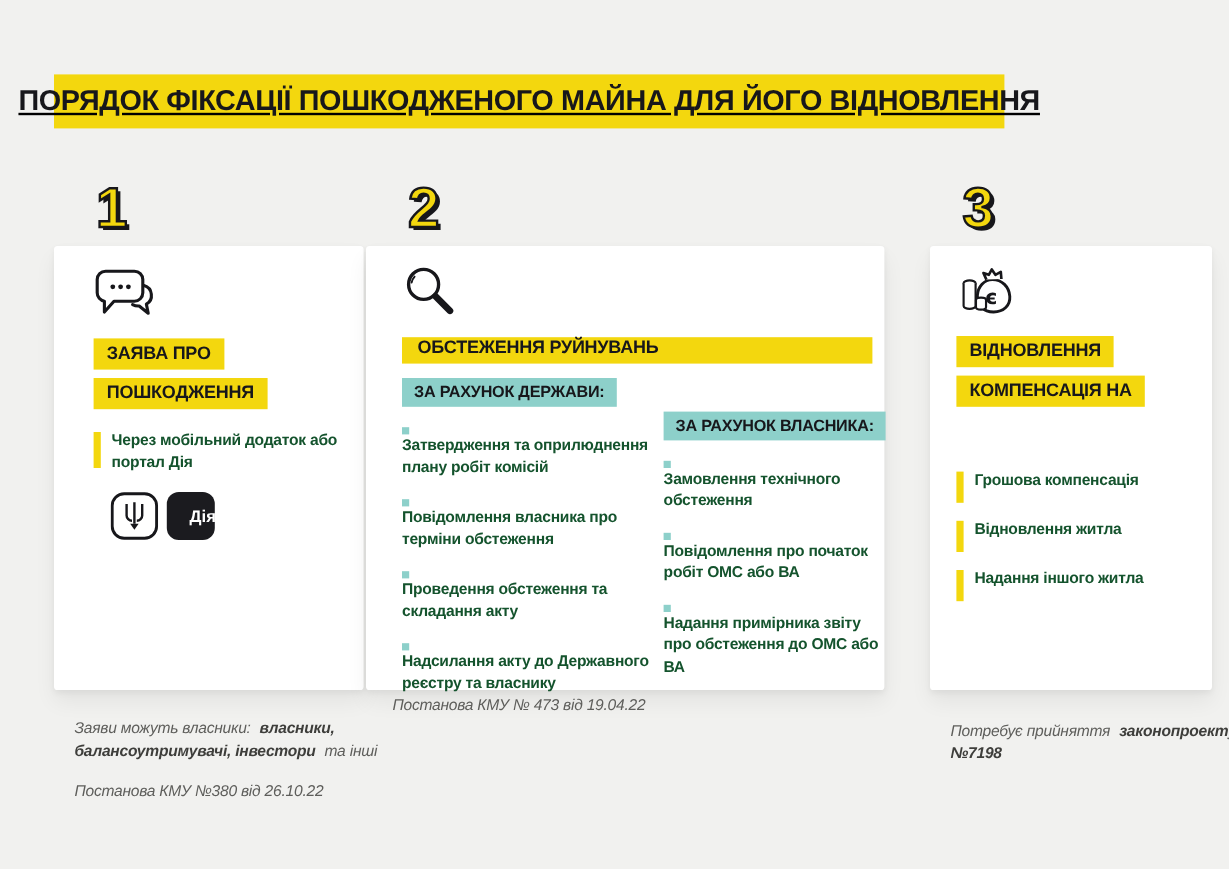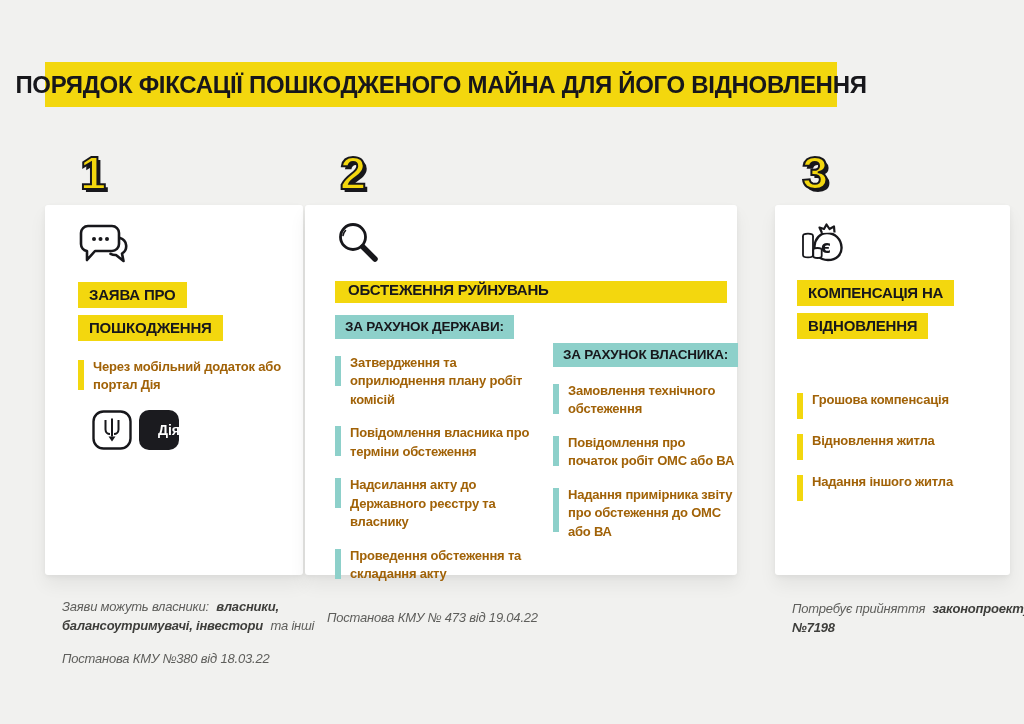--- a/index.html
+++ b/index.html
@@ -6,21 +6,21 @@
     --yellow:#F3D70E; --teal:#8DD0CA; --dark:#17171B; --bg:#F1F1EF;
     --card:#FFFFFF; --muted:#5E5E5B; --muted-bold:#3E3E3B;
   }
   *{box-sizing:border-box;margin:0;padding:0;}
   html,body{width:1024px;height:724px;}
   body{font-family:"Liberation Sans","DejaVu Sans",sans-serif;background:var(--bg);}
   .page{position:relative;width:1024px;height:724px;background:var(--bg);overflow:hidden;}
 
   
   .banner{position:absolute;left:45px;top:62px;width:792px;height:45px;
-    background:var(--yellow);display:flex;align-items:center;justify-content:center;}
+    background:var(--yellow);display:flex;align-items:center;justify-content:center;text-decoration:underline;}
   .banner span{font-size:24px;font-weight:bold;color:var(--dark);letter-spacing:-0.3px;white-space:nowrap;}
 
   
   .step-number{position:absolute;top:149px;font-size:47px;font-weight:bold;line-height:1;
     color:var(--yellow);-webkit-text-stroke:2px var(--dark);
     text-shadow:3px 3px 0 var(--dark);letter-spacing:-2px;}
   .n1{left:80px;} .n2{left:340px;} .n3{left:802px;}
 
   
   .card{position:absolute;top:205px;height:370px;background:var(--card);border-radius:3px;
@@ -35,50 +35,50 @@
   .hl-line span{display:inline-block;background:var(--yellow);color:var(--dark);
     font-size:15px;font-weight:bold;letter-spacing:-0.2px;padding:4px 11px 5px;white-space:nowrap;}
   .hl-wide{display:block;width:100%;background:var(--yellow);color:var(--dark);
     font-size:15px;font-weight:bold;letter-spacing:-0.2px;padding:0 13px 5px;margin-top:13px;white-space:nowrap;}
 
   
   .b{display:flex;align-items:flex-start;}
   .b .bar{flex:0 0 6px;width:6px;margin:2px 9px 0 0;}
   .bar.y{background:var(--yellow);} .bar.t{background:var(--teal);}
   .bar.h30{height:30px;} .bar.h26{height:26px;} .bar.h44{height:44px;}
-  .b .txt{font-size:13px;line-height:1.42;font-weight:bold;color:#a16207;letter-spacing:-0.2px;}
+  .b .txt{font-size:13px;line-height:1.42;font-weight:bold;color:#14532d;letter-spacing:-0.2px;}
 
   
   .cols{display:flex;margin-top:12px;}
   .col1{flex:0 0 218px;width:218px;}
   .col2{flex:1;margin-top:28px;}
   .col-header span{display:inline-block;background:var(--teal);color:var(--dark);
     font-size:13.5px;font-weight:bold;letter-spacing:-0.2px;padding:4px 10px 5px;white-space:nowrap;}
-  .cols .b{margin-top:15px;}
+  .cols .b{margin-top:15px;flex-direction:column;}
 
   .card1 .b1{margin-top:17px;}
   .apps{display:flex;gap:7px;margin:15px 0 0 14px;}
   .app{width:40px;height:40px;border-radius:10px;}
   .app.diia{background:#1B1B1F;color:#fff;display:flex;align-items:center;justify-content:center;
     font-size:14px;font-weight:bold;padding-left:20px;}
   .card1 .b2{margin-top:31px;}
 
   .card3 .bullets{margin-top:52px;}
   .card3 .b{margin-top:13px;}
   .card3 .b:first-child{margin-top:0;}
 
   
   .fn{position:absolute;font-style:italic;color:var(--muted);font-size:13px;
     line-height:1.45;letter-spacing:-0.2px;}
   .fn .ln{white-space:nowrap;}
   .fn b{color:var(--muted-bold);}
   .fn .sp{margin-left:4px;}
   .fn1{left:62px;top:598px;}
   .fn1 .last{margin-top:14px;}
-  .fn2{left:327px;top:609px;}
+  .fn2{left:327px;top:579px;}
   .fn3{left:792px;top:600px;}
 
   svg{display:block;}
 </style>
 </head>
 <body>
 
 <div class="page">
 
   <div class="banner">
@@ -138,25 +138,25 @@
         <div class="b">
           <span class="bar t h30"></span>
           <span class="txt">Затвердження та оприлюднення плану робіт комісій</span>
         </div>
         <div class="b">
           <span class="bar t h30"></span>
           <span class="txt">Повідомлення власника про терміни обстеження</span>
         </div>
         <div class="b">
           <span class="bar t h30"></span>
+          <span class="txt">Проведення обстеження та складання акту</span>
+        </div>
+        <div class="b">
+          <span class="bar t h30"></span>
           <span class="txt">Надсилання акту до Державного реєстру та власнику</span>
-        </div>
-        <div class="b">
-          <span class="bar t h30"></span>
-          <span class="txt">Проведення обстеження та складання акту</span>
         </div>
       </div>
       <div class="col2">
         <div class="col-header"><span>ЗА РАХУНОК ВЛАСНИКА:</span></div>
         <div class="b">
           <span class="bar t h30"></span>
           <span class="txt">Замовлення технічного обстеження</span>
         </div>
         <div class="b">
           <span class="bar t h30"></span>
@@ -176,22 +176,22 @@
         <path d="M30 13 c-7 0 -12 6 -12.5 13 c-0.5 8 5 14 13.5 14 c8.5 0 14 -5.5 13.5 -13 c-0.5 -8 -6.5 -14 -14.5 -14 z" fill="#fff" stroke="#17171B" stroke-width="2.4"></path>
         <path d="M25 13 l-2.5 -5.5 l4.5 1.5 l2.5 -4.5 l3 4.5 l4.5 -2.5 l0.5 6" fill="#fff" stroke="#17171B" stroke-width="2.2" stroke-linejoin="round"></path>
         <text x="24" y="33" font-size="17" font-weight="bold" fill="#17171B" font-family="'DejaVu Sans', sans-serif">є</text>
         <ellipse cx="11" cy="16" rx="5" ry="2.4" fill="#fff" stroke="#17171B" stroke-width="1.8"></ellipse>
         <path d="M6 16 v19 a5 2.4 0 0 0 10 0 v-19" fill="#fff" stroke="#17171B" stroke-width="1.8"></path>
         <ellipse cx="20.5" cy="30" rx="4.2" ry="2" fill="#fff" stroke="#17171B" stroke-width="1.8"></ellipse>
         <path d="M16.3 30 v6 a4.2 2 0 0 0 8.4 0 v-6" fill="#fff" stroke="#17171B" stroke-width="1.8"></path>
       </svg>
     </div>
     <div class="title-block">
+      <div class="hl-line"><span>ВІДНОВЛЕННЯ</span></div>
       <div class="hl-line"><span>КОМПЕНСАЦІЯ НА</span></div>
-      <div class="hl-line"><span>ВІДНОВЛЕННЯ</span></div>
     </div>
     <div class="bullets">
       <div class="b">
         <span class="bar y h26"></span>
         <span class="txt">Грошова компенсація</span>
       </div>
       <div class="b">
         <span class="bar y h26"></span>
         <span class="txt">Відновлення житла</span>
       </div>
@@ -204,21 +204,21 @@
 
   <div class="fn fn1">
     <div class="ln">
       <span>Заяви можуть власники:</span>
       <b class="sp">власники,</b>
     </div>
     <div class="ln">
       <b>балансоутримувачі, інвестори</b>
       <span class="sp">та інші</span>
     </div>
-    <div class="ln last">Постанова КМУ №380 від 18.03.22</div>
+    <div class="ln last">Постанова КМУ №380 від 26.10.22</div>
   </div>
 
   <div class="fn fn2">
     <div class="ln">Постанова КМУ № 473 від 19.04.22</div>
   </div>
 
   <div class="fn fn3">
     <div class="ln">
       <span>Потребує прийняття</span>
       <b class="sp">законопроекту</b>

